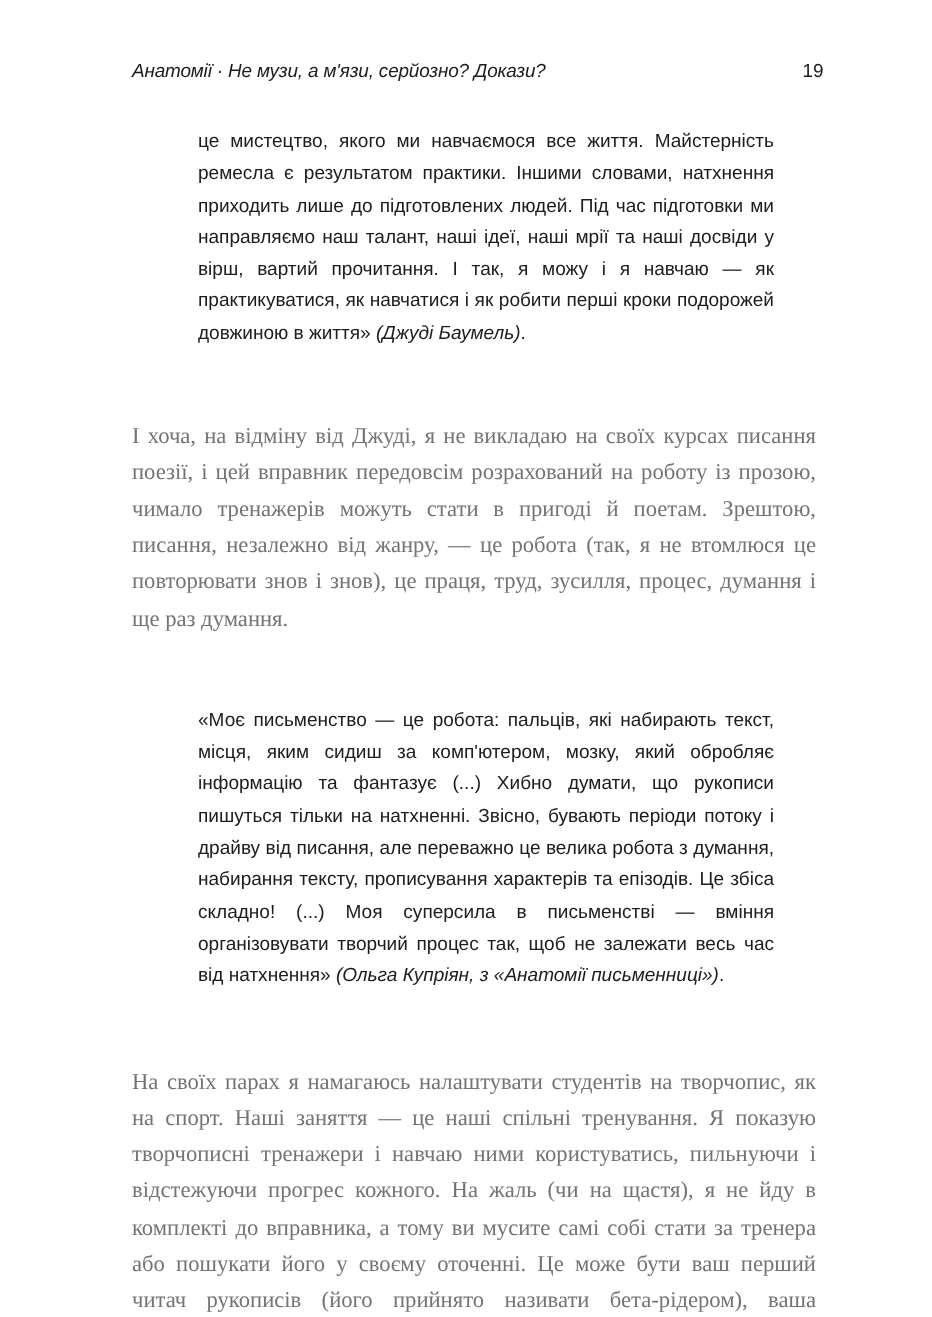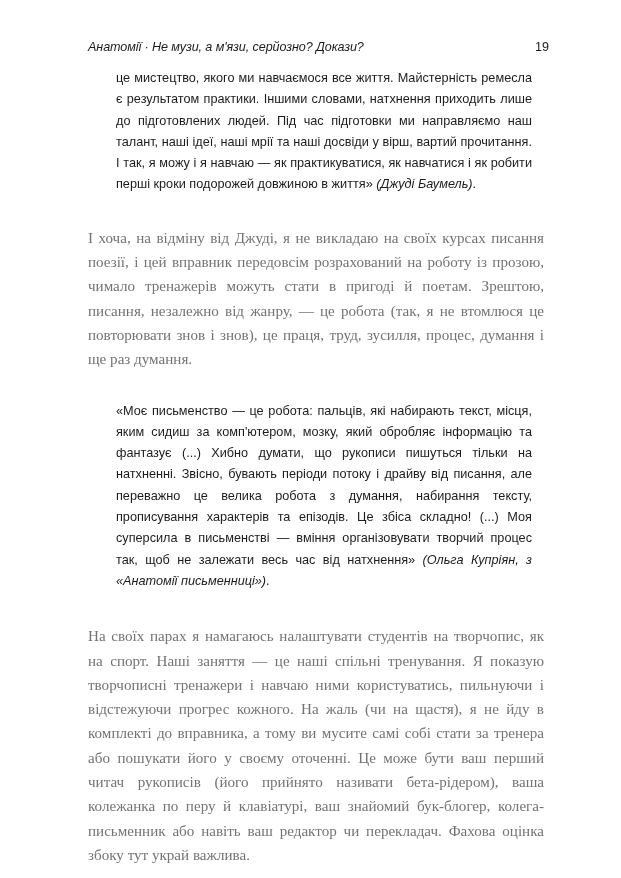--- a/index.html
+++ b/index.html
@@ -69,21 +69,21 @@
   }
 
   
   .quote-block {
     font-family: "Liberation Sans", sans-serif;
     font-size: 12.7px;
     line-height: 21.3px;
     text-align: justify;
     text-justify: inter-word;
     color: #1c1c1c;
-    margin: 0;
+    margin: 16px;
     padding-left: 28px;
     padding-right: 12px;
     hyphens: manual;
   }
   .quote-block .attribution {
     font-style: italic;
   }
 
   .gap-quote-to-para { height: 30px; }
   .gap-para-to-quote { height: 29px; }

